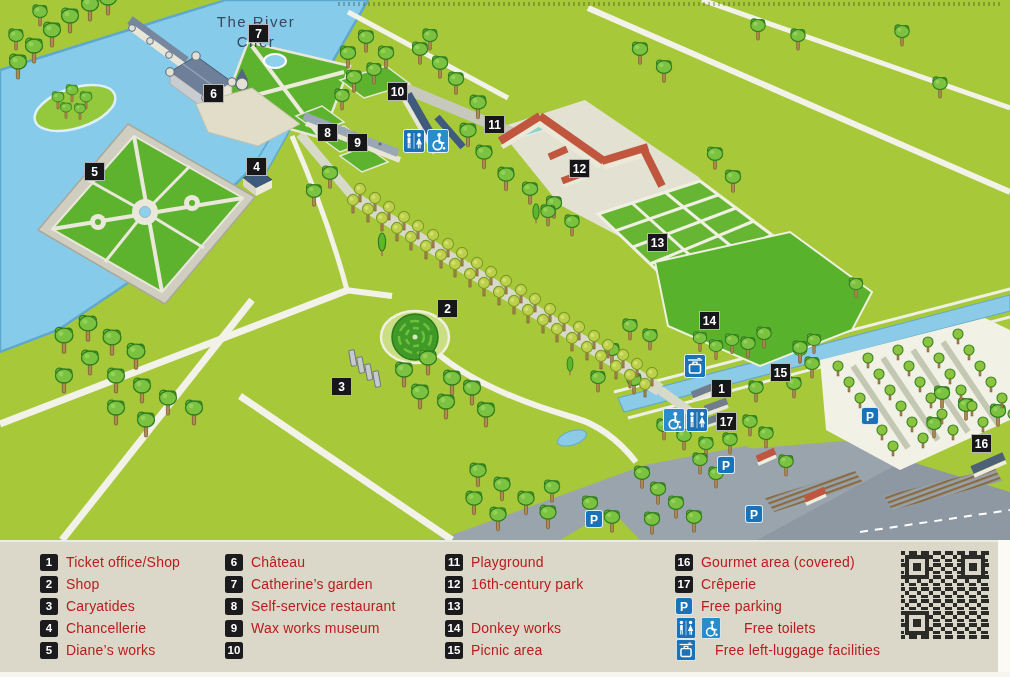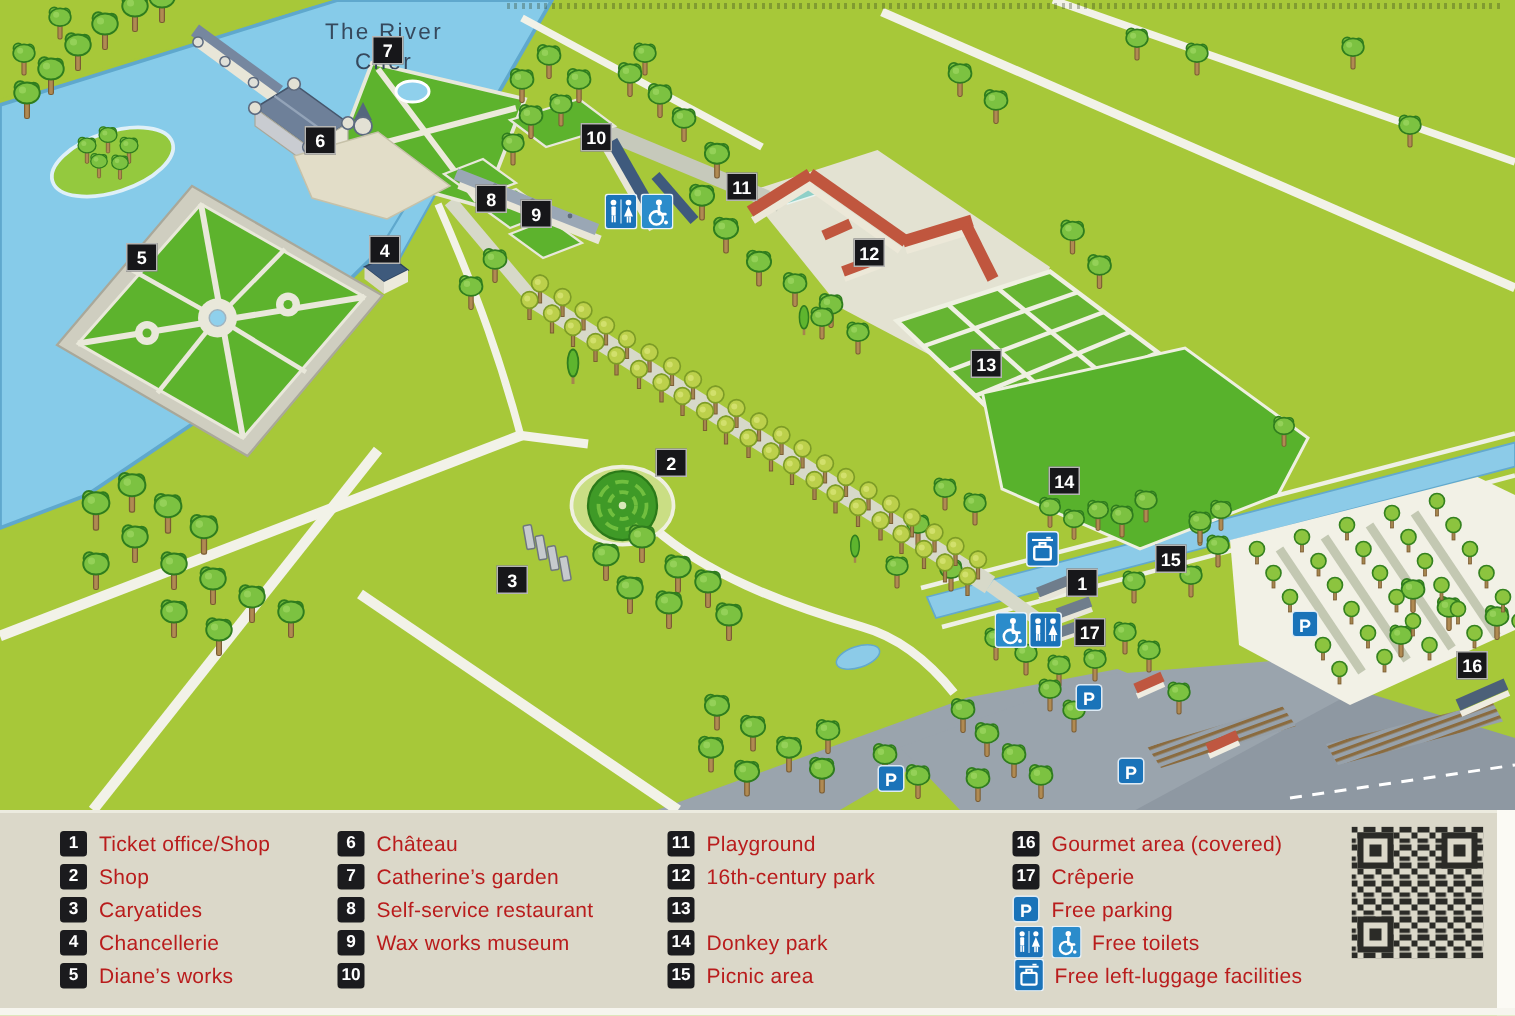--- a/index.html
+++ b/index.html
@@ -541,21 +541,21 @@
       </div>
     <div class="lrow">
         <span class="nbadge">12</span>
         <span class="ltext">16th-century park</span>
       </div>
     <div class="lrow">
         <span class="nbadge">13</span>
       </div>
     <div class="lrow">
         <span class="nbadge">14</span>
-        <span class="ltext">Donkey park</span>
+        <span class="ltext">Donkey works</span>
       </div>
     <div class="lrow">
         <span class="nbadge">15</span>
         <span class="ltext">Picnic area</span>
       </div>
   </div>
   <div class="lcol" style="left:675px">
     <div class="lrow">
         <span class="nbadge">16</span>
         <span class="ltext">Gourmet area (covered)</span>
@@ -568,27 +568,27 @@
         <span class="pbadge lp">P</span>
         <span class="ltext">Free parking</span>
       </div>
     <div class="lrow">
         <svg class="ibadge" viewBox="0 0 22 24">
           <use href="#sym-wc"></use>
         </svg>
         <svg class="ibadge" viewBox="0 0 22 24">
           <use href="#sym-wh"></use>
         </svg>
-        <span class="ltext" style="margin-left:6px">Free toilets</span>
+        <span class="ltext" style="margin-left:22px">Free toilets</span>
       </div>
     <div class="lrow">
         <svg class="ibadge" viewBox="0 0 22 24">
           <use href="#sym-lug"></use>
         </svg>
-        <span class="ltext" style="margin-left:6px">Free left-luggage facilities</span>
+        <span class="ltext" style="margin-left:18px">Free left-luggage facilities</span>
       </div>
   </div>
   <svg class="qr" width="88" height="88">
     <rect x="0" y="0" width="88" height="88" fill="url(#qrp)"></rect>
     <rect x="4" y="4" width="24" height="24" fill="#2b2b27"></rect>
       <rect x="8" y="8" width="16" height="16" fill="#dbd8c9"></rect>
       <rect x="12" y="12" width="8" height="8" fill="#2b2b27"></rect>
     <rect x="60" y="4" width="24" height="24" fill="#2b2b27"></rect>
       <rect x="64" y="8" width="16" height="16" fill="#dbd8c9"></rect>
       <rect x="68" y="12" width="8" height="8" fill="#2b2b27"></rect>

